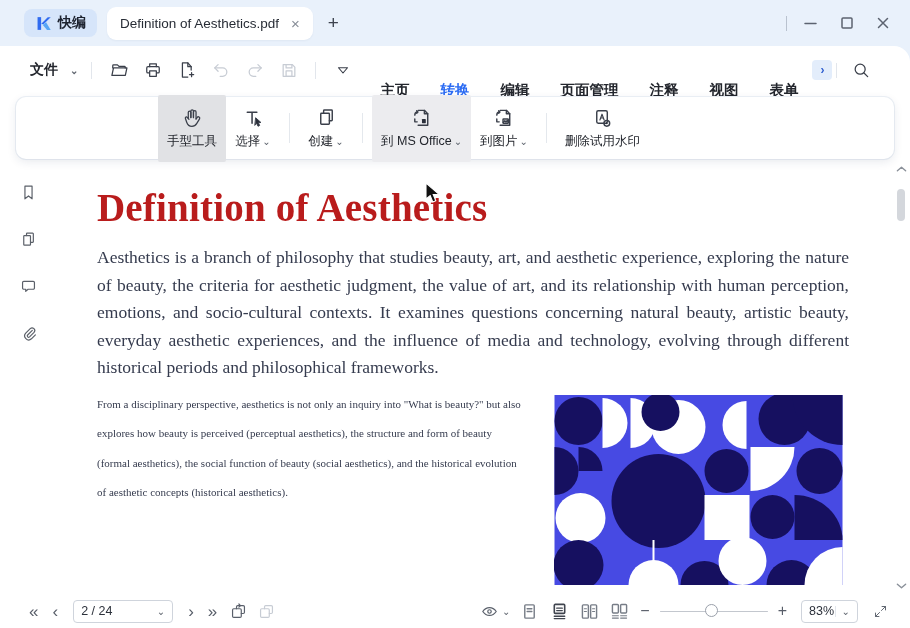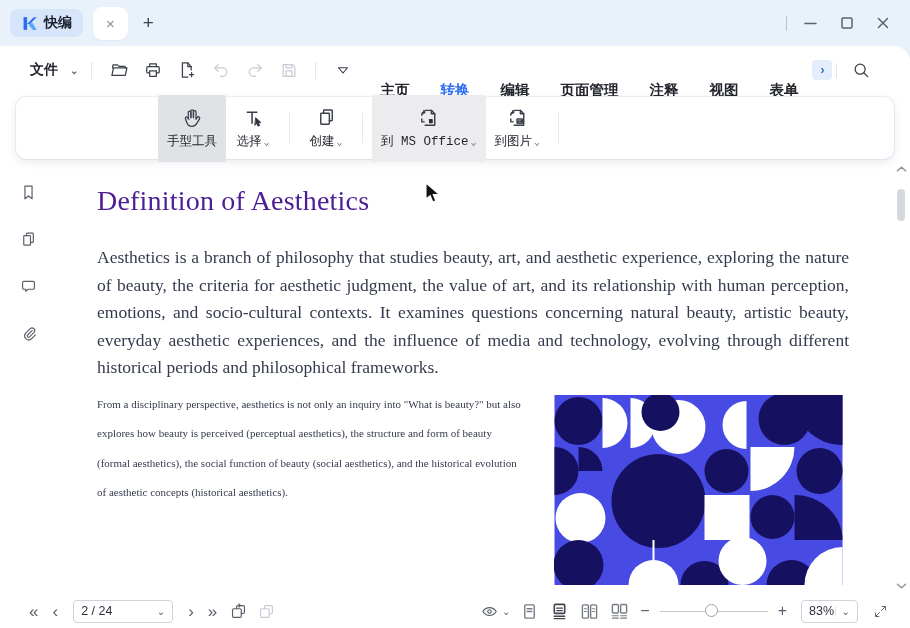--- a/index.html
+++ b/index.html
@@ -8,21 +8,21 @@
     position:relative; overflow:hidden;
     background:#e9f1fb;
     font-family:"Liberation Sans", sans-serif;
     color:#23262d;
   }
   svg { display:block; }
   .ic { stroke:#3a3f4a; fill:none; stroke-width:1.5; stroke-linecap:round; stroke-linejoin:round; }
   .ic.dim { stroke:#c7ccd4; }
 
   
-  .titlebar { position:absolute; top:0; left:0; right:0; height:46px; display:flex; align-items:center; padding-left:10px; background:#e9f1fb; }
+  .titlebar { position:absolute; top:0; left:0; right:0; height:46px; display:flex; align-items:center; padding-left:24px; background:#e9f1fb; }
   .logo-pill { display:flex; align-items:center; gap:6px; background:#d6e5fa; border-radius:8px; padding:5px 11px; font-size:14px; font-weight:700; color:#1d2330; }
   .doc-tab { margin-left:10px; background:#fff; border-radius:9px; height:33px; display:flex; align-items:center; gap:12px; padding:0 13px; font-size:13.5px; color:#272c35; box-shadow:0 1px 2px rgba(40,60,100,.05); }
   .tab-close { color:#878d97; font-size:15px; line-height:1; cursor:default; }
   .new-tab { margin-left:15px; font-size:19px; color:#3d434f; }
   .win-controls { margin-left:auto; margin-right:20px; display:flex; align-items:center; gap:22px; }
   .wc-divider { width:1px; height:15px; background:#b9c2cf; margin-right:-6px; }
 
   
   .surface { position:absolute; top:46px; left:0; right:0; bottom:0; background:#fff; border-top-right-radius:16px; }
 
@@ -35,34 +35,34 @@
   .mb-icon-btn { width:27px; height:27px; display:grid; place-items:center; border-radius:5px; }
   .menu-tabs { display:flex; align-items:center; gap:31px; margin-left:24px;margin-top:40px; }
   .menu-tab { font-size:14.5px; font-weight:700; color:#23262d; position:relative; padding:6px 0; }
   .menu-tab.active { color:#2b6bf3; }
   .menu-tab.active::after { content:""; position:absolute; left:50%; transform:translateX(-50%); bottom:-2px; width:26px; height:3px; border-radius:2px; background:#2b6bf3; }
   .more-btn { width:20px; height:20px; margin-left:14px; background:#e3edfb; border-radius:4px; display:grid; place-items:center; color:#2f5fd0; font-size:12px; font-weight:700; }
   .mb-divider2 { width:1px; height:15px; background:#e2e6ec; margin:0 10px 0 4px; }
 
   
   .toolbar-card { position:absolute; top:97px; left:16px; right:16px; height:62px; background:#fff; border-radius:10px; box-shadow:0 3px 10px rgba(30,50,90,.10), 0 0 0 1px #eef2f7; display:flex; align-items:center; padding-left:142px; z-index:5; }
-  .tool-btn { height:67px; min-width:54px; padding:4px 9px 3px; border-radius:2px; display:flex; flex-direction:column; align-items:center; justify-content:center; gap:3px;font-family:Liberation Mono, monospace; }
+  .tool-btn { height:67px; min-width:54px; padding:4px 9px 3px; border-radius:2px; display:flex; flex-direction:column; align-items:center; justify-content:center; gap:3px; }
   .tool-btn.selected { background:#e1e2e5; }
   .tool-btn.highlighted { background:#ececef; }
   .tool-label { display:flex; align-items:center; gap:2px; font-size:12.5px; font-weight:500; color:#23262d; white-space:nowrap; }
   .tb-divider { width:1px; height:30px; background:#e4e8ed; margin:0 9px; }
 
   
   .sidebar { position:absolute; left:0; top:165px; width:56px; bottom:34px; background:#fff; display:flex; flex-direction:column; align-items:center; padding-top:14px; gap:21px; }
   .side-btn { width:26px; height:26px; display:grid; place-items:center; }
   .side-btn .ic { stroke:#5b6069; }
 
   
   .content { position:absolute; left:56px; right:20px; top:160px; bottom:34px; background:#fff; overflow:hidden; }
-  .doc-title { position:absolute; left:41px; top:25px; font-family:"Liberation Serif", serif; font-weight:400; font-size:28px; color:#4c1d95; letter-spacing:.2px; }
+  .doc-title { position:absolute; left:41px; top:25px; font-family:"Liberation Serif", serif; font-weight:700; font-size:39px; color:#b91c1c; letter-spacing:.2px; }
   .para1 { position:absolute; left:41px; top:84px; width:752px; font-family:"Liberation Serif", serif; font-size:17.5px; line-height:27.6px; color:#353b4e; text-align:justify; }
   .para2 { position:absolute; left:41px; top:230px; width:424px; font-family:"Liberation Serif", serif; font-size:11px; line-height:29.4px; color:#353b4e; }
   .figure { position:absolute; left:498px; top:235px; width:289px; height:190px; }
 
   
   .scrollbar { position:absolute; right:1px; top:163px; bottom:36px; width:16px; display:flex; flex-direction:column; align-items:center; }
   .sb-chevron { color:#8a9099; font-size:11px; line-height:1; padding:2px 0; }
   .sb-thumb { width:8px; height:32px; border-radius:4px; background:#d4d7dc; margin-top:14px; }
   .sb-space { flex:1; }
 
@@ -91,20 +91,21 @@
     <span>
       <svg width="17" height="17" viewBox="0 0 20 20">
         <path d="M3 2.5h4.2v15H3z" fill="#2f6bf0"></path>
         <path d="M7.2 10.5 15 2.5h3.5L10 11z" fill="#2f6bf0"></path>
         <path d="M9.2 11.8 13 8.5l5.5 9h-4.3z" fill="#58a6f5"></path>
       </svg>
     </span>
     <span>快编</span>
   </div>
   <div class="doc-tab">
+    <span>Definition of Aesthetics.pdf</span>
     <span class="tab-close">×</span>
   </div>
   <span class="new-tab">+</span>
   <div class="win-controls">
     <span class="wc-divider"></span>
     <span>
       <svg class="ic" width="15" height="15" viewBox="0 0 15 15" style="stroke:#5c6370">
           <path d="M2 7.5h11"></path>
         </svg>
     </span>
@@ -271,20 +272,33 @@
     <span class="tool-label">
       <span>到图片</span>
       <span class="caret">⌄</span>
     </span>
   </div>
 
 
 
   <span class="tb-divider"></span>
 
+  <div class="tool-btn">
+    <span>
+      <svg class="ic" width="23" height="23" viewBox="0 0 24 24">
+        <rect x="6" y="4" width="11" height="13" rx="1.5"></rect>
+        <path d="M9.3 13.5l2.2-6 2.2 6M10.1 11.5h2.8" stroke-width="1.2"></path>
+        <circle cx="16.5" cy="17" r="3"></circle>
+          <circle cx="16.5" cy="17" r="1" fill="#2a2f3a" stroke="none"></circle>
+      </svg>
+    </span>
+    <span class="tool-label">
+        <span>删除试用水印</span>
+      </span>
+  </div>
 
 </div>
 
 <div class="sidebar">
   <span class="side-btn">
     <span>
       <svg class="ic" width="19" height="19" viewBox="0 0 24 24">
           <path d="M7.5 4h9v16l-4.5-3.6L7.5 20z"></path>
         </svg>
     </span>

